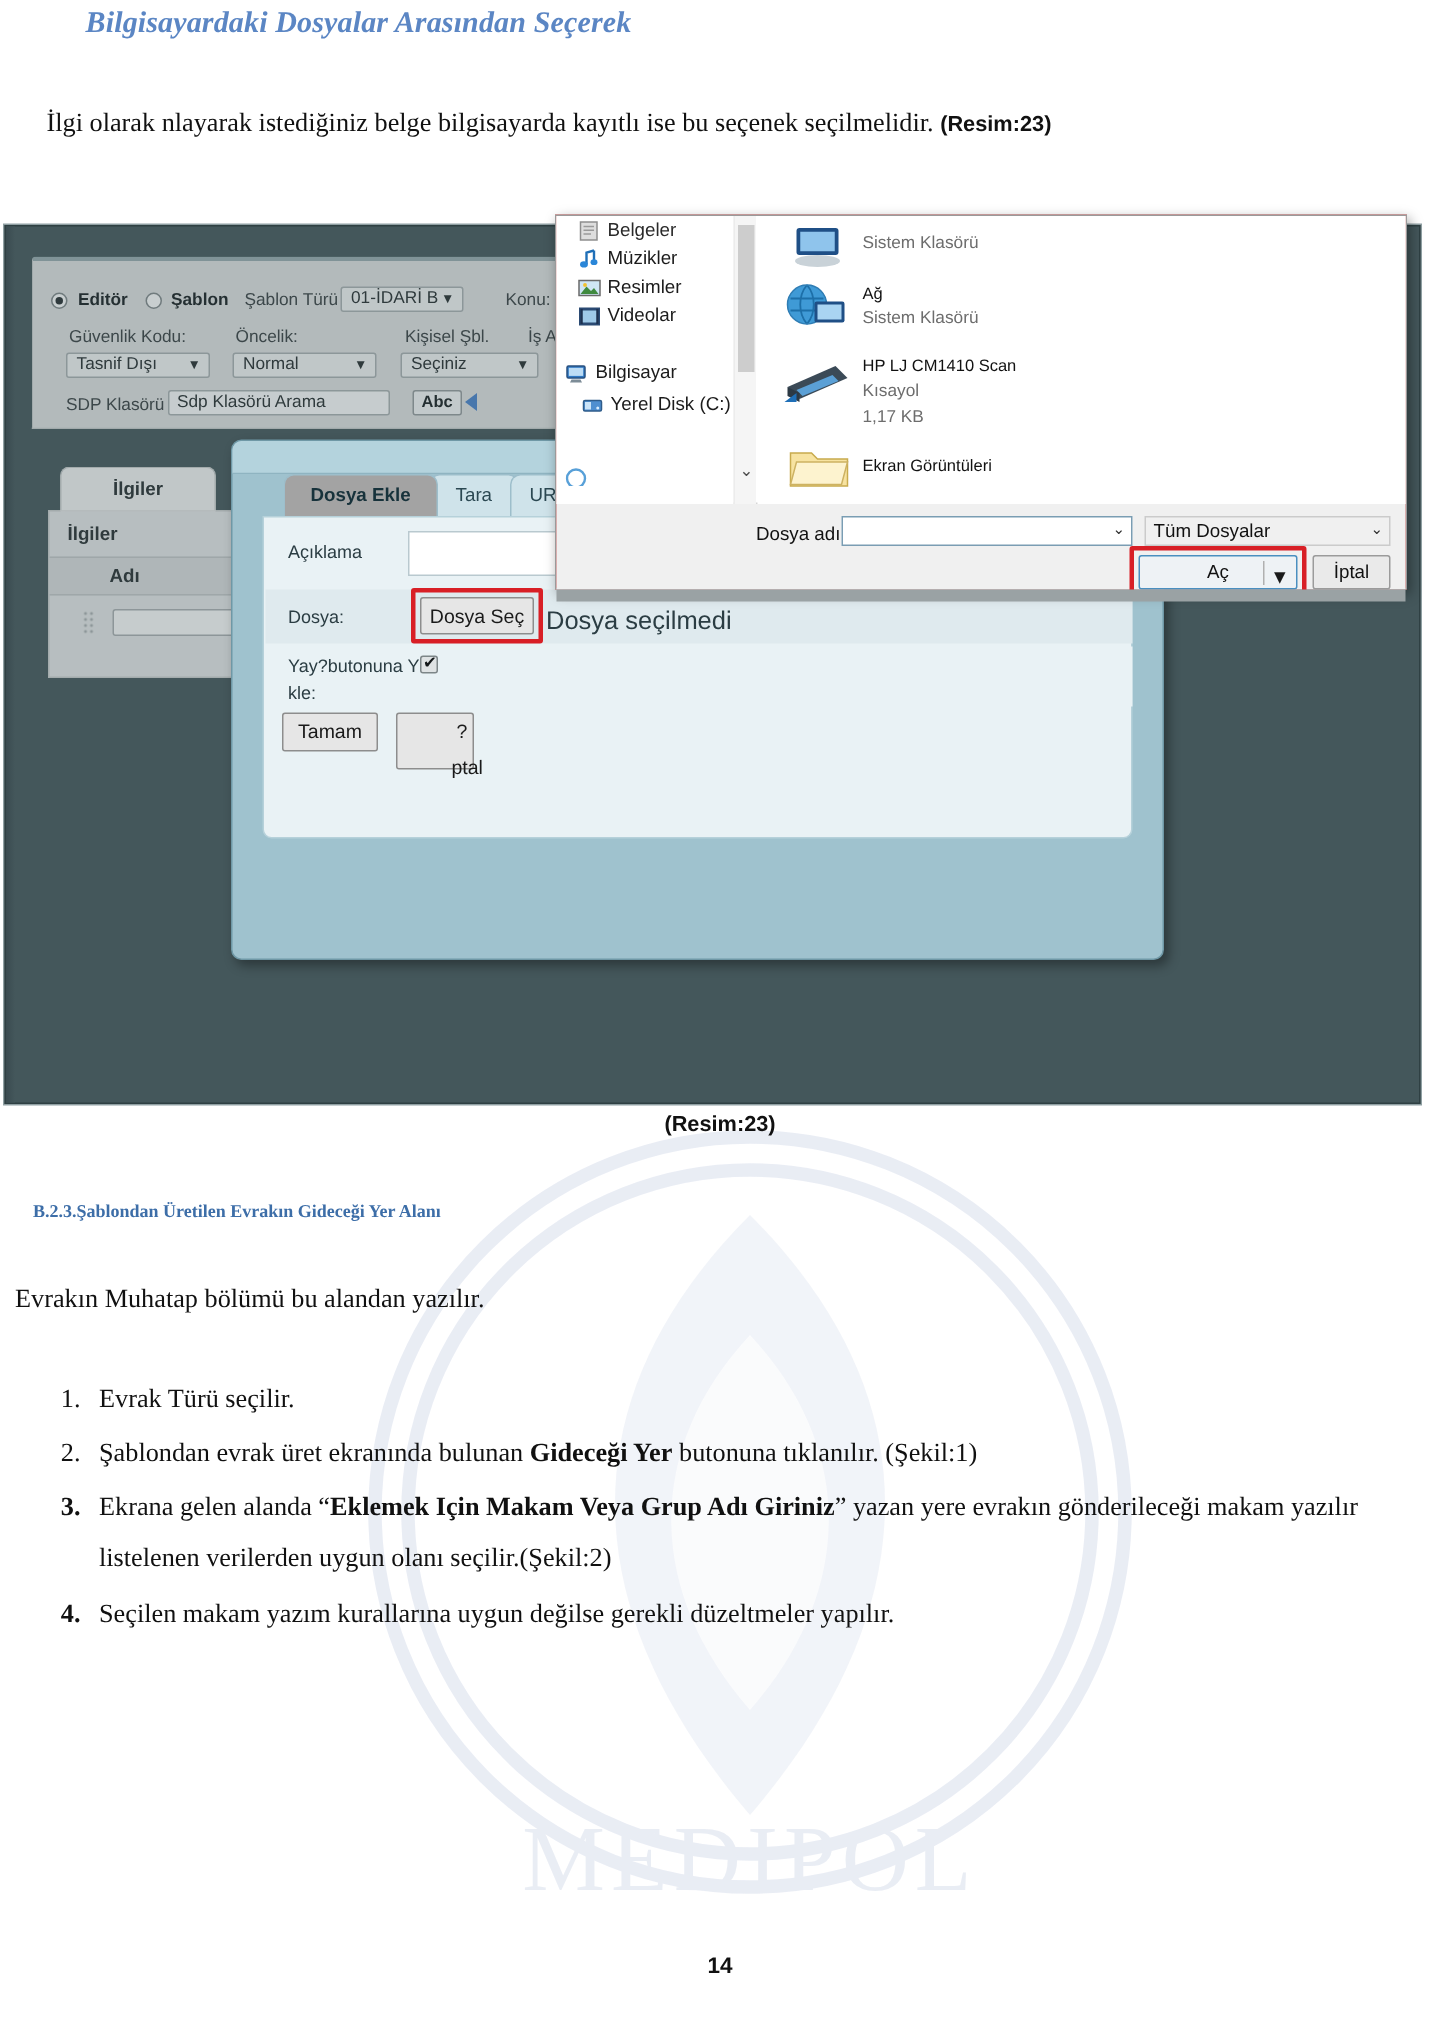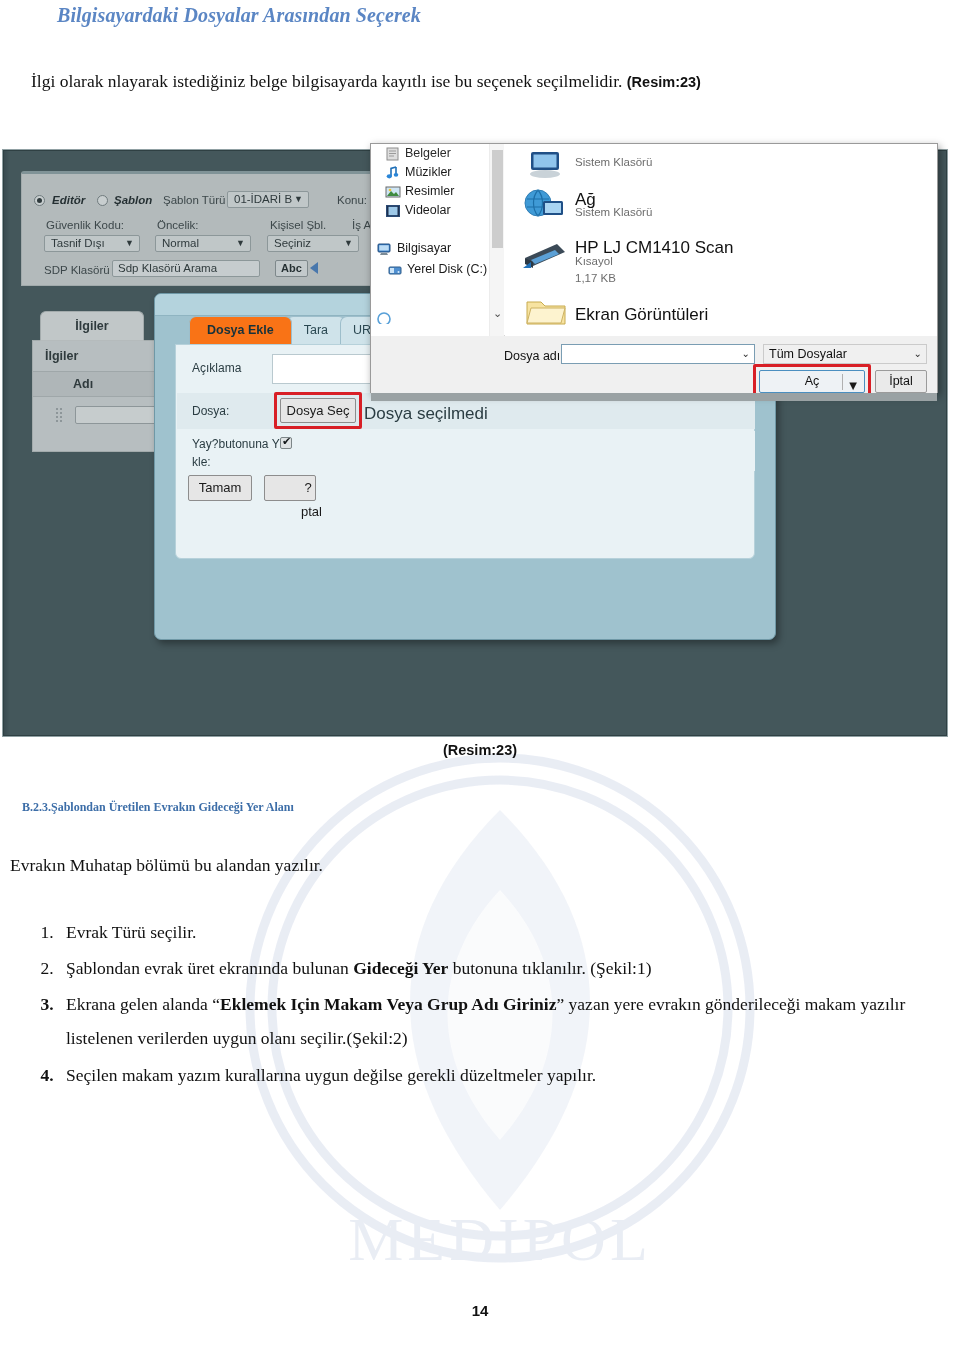--- a/index.html
+++ b/index.html
@@ -95,21 +95,21 @@
   .form-panel {
     position:absolute; left:21px; top:28px; width:360px; height:115px;
     background:#cfd3d4; border:1px solid #b9bfc0;
     border-top:3px solid #8fa3a6;
     border-radius:3px 3px 0 0;
     opacity:.80; filter:blur(.35px);
   }
   .fp-lbl {
     position:absolute; font-size:11.5px; color:#3b4446; white-space:nowrap;
   }
-  .fp-lbl.b { font-weight:bold; color:#1d2628;font-style:italic; }
+  .fp-lbl.b { font-weight:bold; color:#1d2628; }
   .radio {
     position:absolute; width:11px; height:11px; border-radius:50%;
     border:1px solid #7b8486; background:#e9ecec;
   }
   .radio.on::after{
     content:""; position:absolute; left:2px; top:2px; width:5px; height:5px;
     border-radius:50%; background:#2b3436;
   }
   .fp-sel {
     position:absolute; height:17px; background:#dfe3e4;
@@ -189,21 +189,21 @@
   }
   .tab {
     position:relative; float:left; height:28px;
     padding:0 17px; line-height:27px;
     font-size:12.5px; color:#2b4852;
     background:#cfe3ea;
     border:1px solid #9dbecb; border-bottom:none;
     border-radius:7px 7px 0 0;
     margin-right:-6px;
   }
-  .tab.active { background:#f97316; font-weight:bold; color:#17323b; z-index:3; }
+  .tab.active { background:#a3a3a3; font-weight:bold; color:#17323b; z-index:3; }
   .tab.clipped { overflow:hidden; }
 
   .blue-card {
     position:absolute; left:20px; top:50px; width:580px; height:215px;
     background:#e9f2f5; border:1px solid #b6d1da; border-radius:0 6px 6px 6px;
   }
   .row-lbl {
     position:absolute; font-size:12px; color:#2b3d43;
   }
   .row-zebra {
@@ -260,21 +260,21 @@
     background:#cdcdcd;
   }
   .nav-sb-arrow {
     position:absolute; left:3px; bottom:16px;
     font-size:11px; color:#4d4d4d; font-family:"DejaVu Sans", sans-serif;
   }
   .list-pane {
     position:absolute; left:134px; top:0; right:0; height:192px; background:#fff;
     overflow:hidden;
   }
-  .file-name { position:absolute; font-size:17px; color:#111; white-space:nowrap; }
+  .file-name { position:absolute; font-size:11px; color:#111; white-space:nowrap; }
   .file-sub  { position:absolute; font-size:11.5px; color:#6d6d6d; white-space:nowrap; }
 
   .win-foot {
     position:absolute; left:0; top:192px; width:100%; height:57px;
     background:#f0f0f0;
   }
   .foot-lbl { position:absolute; font-size:12.5px; color:#111; }
   .combo {
     position:absolute; height:20px; background:#fff;
     border:1px solid #7a9db3; font-size:12.5px; color:#111;
@@ -396,21 +396,21 @@
       <span class="btn-grey" style="left:104px; top:53px; width:76px; height:25px; line-height:23px;">Dosya Seç</span>
       <span class="row-lbl" style="left:188px; top:59px; font-size:17px;">Dosya seçilmedi</span>
       <span class="red-box" style="left:98px; top:47px; width:88px; height:37px;"></span>
 
       <div class="row-zebra" style="top:86px; height:40px; background:#e9f2f5;"></div>
       <span class="row-lbl" style="left:16px; top:92px;">Yay?butonuna Y?</span>
       <span class="row-lbl" style="left:16px; top:110px;">kle:</span>
       <span class="chk" style="left:104px; top:92px;"></span>
 
       <span class="btn-grey" style="left:12px; top:130px; width:64px; height:26px; line-height:24px;">Tamam</span>
-      <span class="btn-grey" style="left:88px; top:130px; width:52px; height:26px; line-height:24px;padding-left:36px;">?ptal</span>
+      <span class="btn-grey" style="left:88px; top:130px; width:52px; height:38px; line-height:24px;padding-left:36px;">?ptal</span>
     </div>
   </div>
 
   <div class="win-dlg">
     <div class="win-body">
 
       <div class="nav-pane">
 
         <svg class="nav-ico" style="left:14px; top:3px;" viewBox="0 0 16 14">
             <rect x="2" y="1" width="11" height="12" fill="#dedede" stroke="#8e8e8e"></rect>

